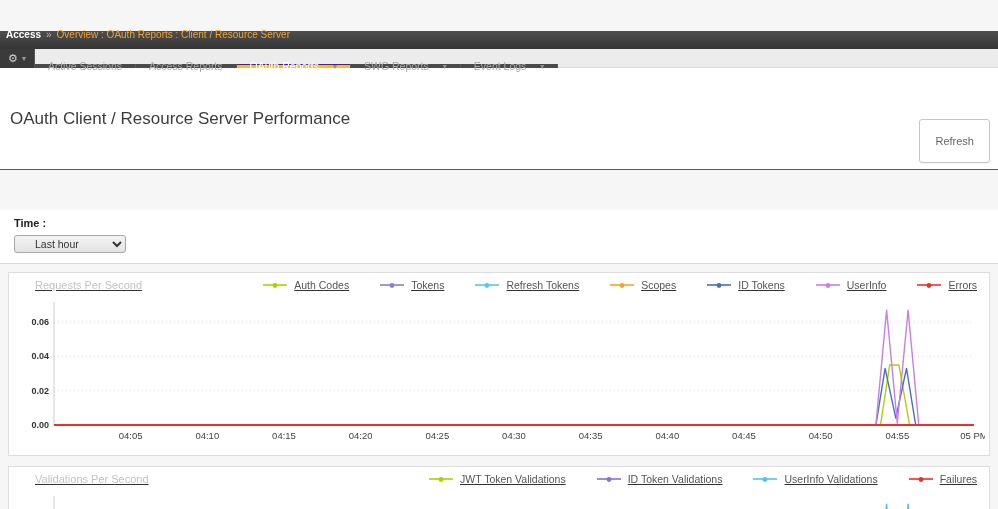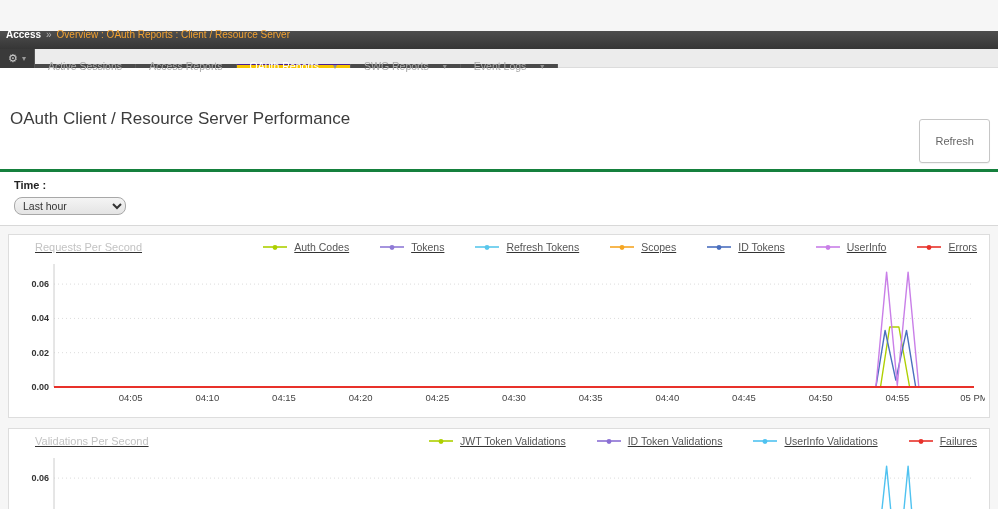--- a/index.html
+++ b/index.html
@@ -31,39 +31,39 @@
   .tab .caret { font-size:8px; margin-left:14px; color:#909090; }
   .tab.active {
     background:#4c1d95; color:#ffffff;
     box-shadow:inset 0 -3px 0 0 #f7c600;
   }
   .tab-bar-rest { flex:1; background:#ececec; border-bottom:1px solid #dcdcdc; }
 
   
   .title-bar {
     background:#fff; display:flex; align-items:center; justify-content:space-between;
-    padding:7px 8px 6px 10px; border-bottom:3px solid #15803d;
+    padding:7px 8px 6px 10px; border-bottom:1px solid #15803d;
   }
   .page-title { font-size:17px; color:#3c3c3c; font-weight:normal; }
   .refresh-button {
     font-family:"Liberation Sans", sans-serif;
     background:#fff; border:1px solid #c6c6c6; border-radius:3px;
     color:#666; font-size:11px; padding:15px 15px; cursor:pointer;
     box-shadow:0 1px 1px rgba(0,0,0,.05);
     margin-top:44px;
   }
 
   
-  .time-area { background:#fff; padding:7px 0 10px 14px; }
+  .time-area { background:#fff; padding:7px 0 10px 14px;margin-top:40px; }
   .time-label { font-size:11px; font-weight:bold; color:#222; margin-bottom:5px; }
   .time-select {
     font-family:"Liberation Sans", sans-serif;
     width:112px; font-size:10.5px; color:#333;
     background:linear-gradient(#f4f4f4,#e4e4e4); border:1px solid #a8a8a8;
-    padding:1px 4px; border-radius:8px;
+    padding:1px 16px; border-radius:3px;
   }
   .section-divider { border:none; border-top:1px solid #d8d8d8; background:none; }
 
   
   .chart-panel {
     background:#fff; border:1px solid #ddd; margin:8px 8px 10px 8px;
     padding-bottom:4px;
   }
   .chart-title {
     text-align:center; font-size:11px; font-weight:bold; color:#333;

